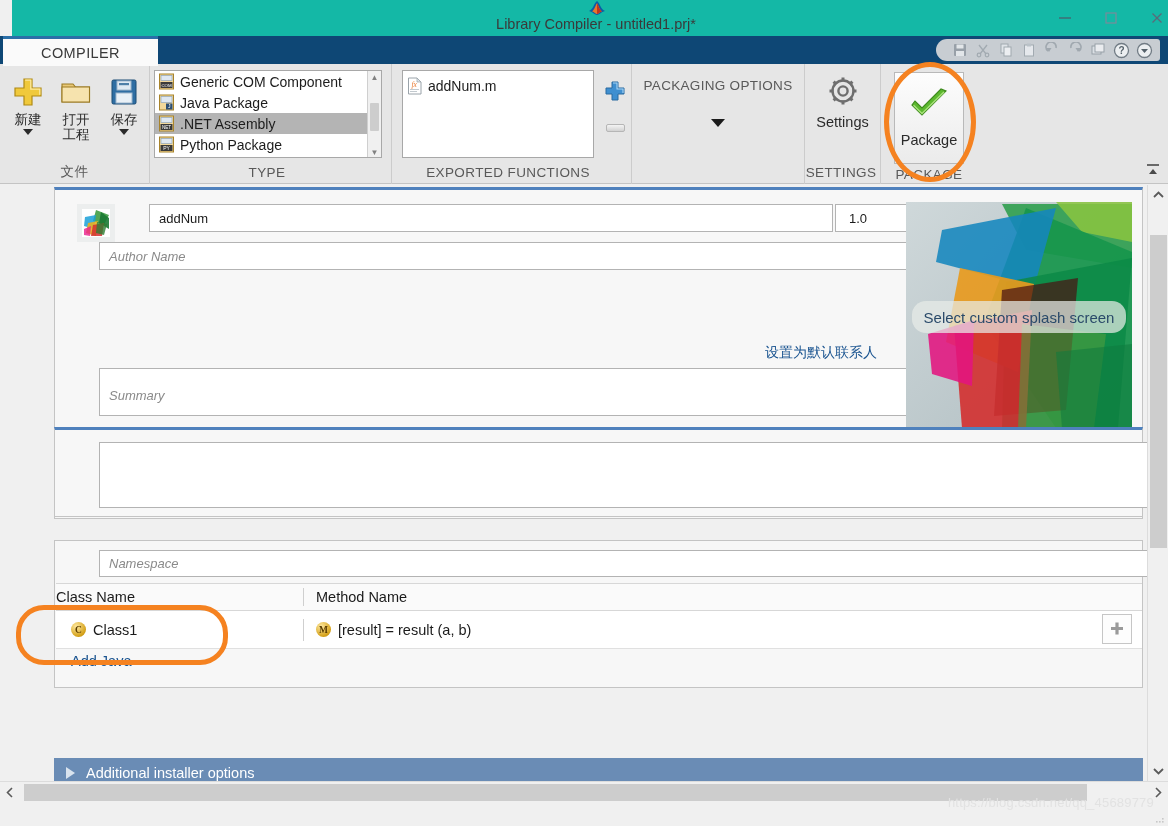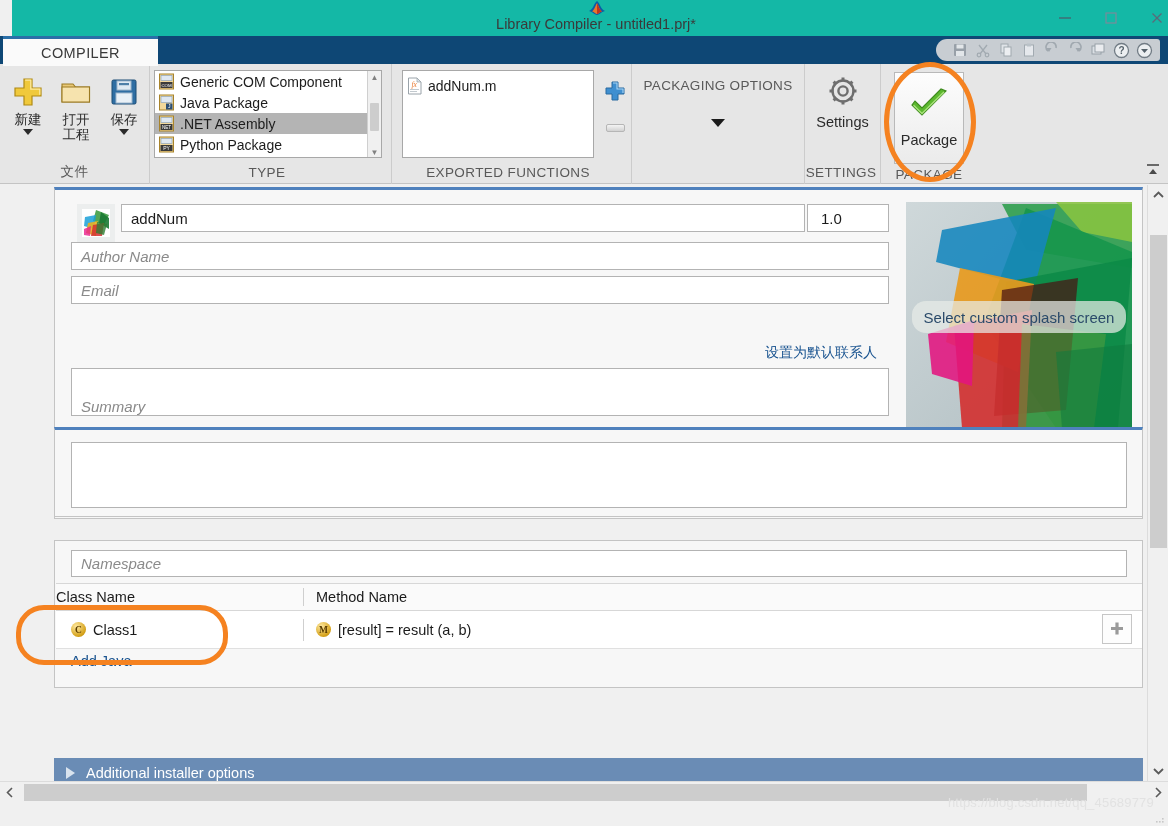--- a/index.html
+++ b/index.html
@@ -182,24 +182,24 @@
 
   .icon-slot {
     position: absolute; left: 22px; top: 14px; width: 38px; height: 38px;
     background: #eceeee; display: flex; align-items: center; justify-content: center;
   }
   .libicon { width: 28px; height: 28px; position: relative; overflow: hidden; }
 
   .fld {
     position: absolute; background: #fff; border: 1px solid #b3b3b3;
     display: flex; align-items: center; padding-left: 9px;
-    font-size: 15px; color: #1b1b1b;
+    font-size: 13px; color: #1b1b1b; margin-left: 28px;
   }
   .fld.ph { color: #8a8a8a; font-style: italic; }
-  .fld.ta { align-items: flex-end; padding-top: 7px; }
+  .fld.ta { align-items: center; padding-top: 7px; }
 
   .deflink {
     position: absolute; right: 12px; top: 155px;
     font-size: 14px; color: #1a5490; cursor: default;
   }
 
   .splash {
     position: absolute; right: 10px; top: 12px; width: 226px; height: 226px;
     overflow: hidden; background: #b9c6c9;
   }
@@ -613,23 +613,20 @@
     <div class="fld" style="left:66px; top:14px; width:684px; height:28px;">
       <span>addNum</span>
     </div>
     <div class="fld" style="left:752px; top:14px; width:82px; height:28px; padding-left:13px;">
       <span>1.0</span>
     </div>
 
     <div class="fld ph" style="left:16px; top:52px; width:818px; height:28px;">
       <span>Author Name</span>
     </div>
-    <div class="fld ph" style="left:16px; top:86px; width:818px; height:28px;">
-      <span>Email</span>
-    </div>
 
     <div class="deflink" style="right:265px; top:154px;">
       <span>设置为默认联系人</span>
     </div>
 
     <div class="fld ph ta" style="left:16px; top:178px; width:818px; height:48px;">
       <span>Summary</span>
     </div>
 
     <div class="splash">

